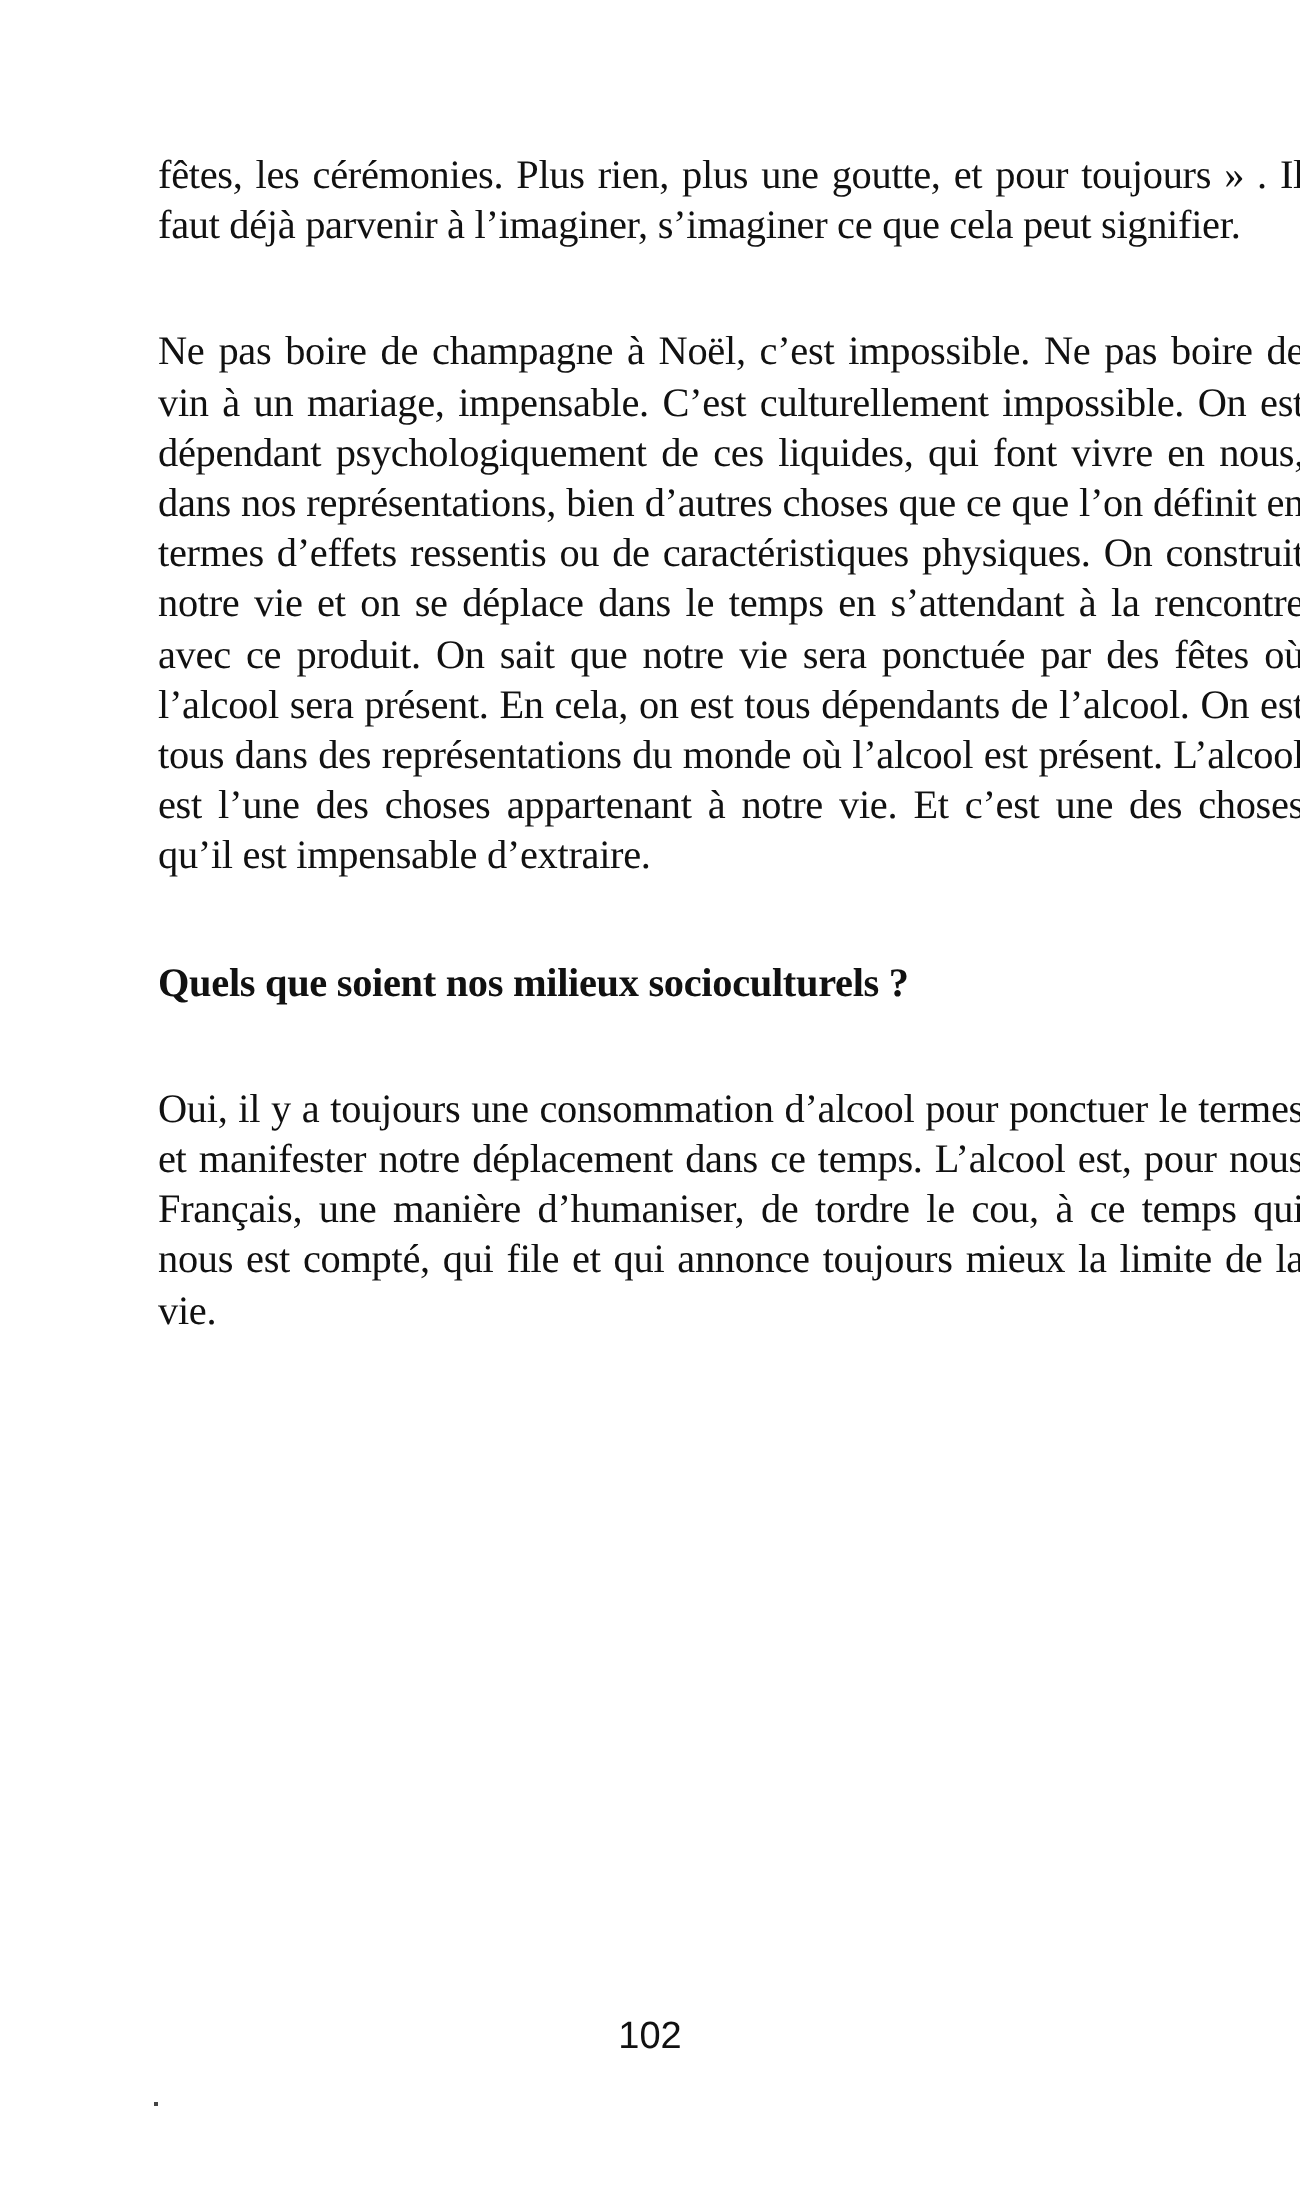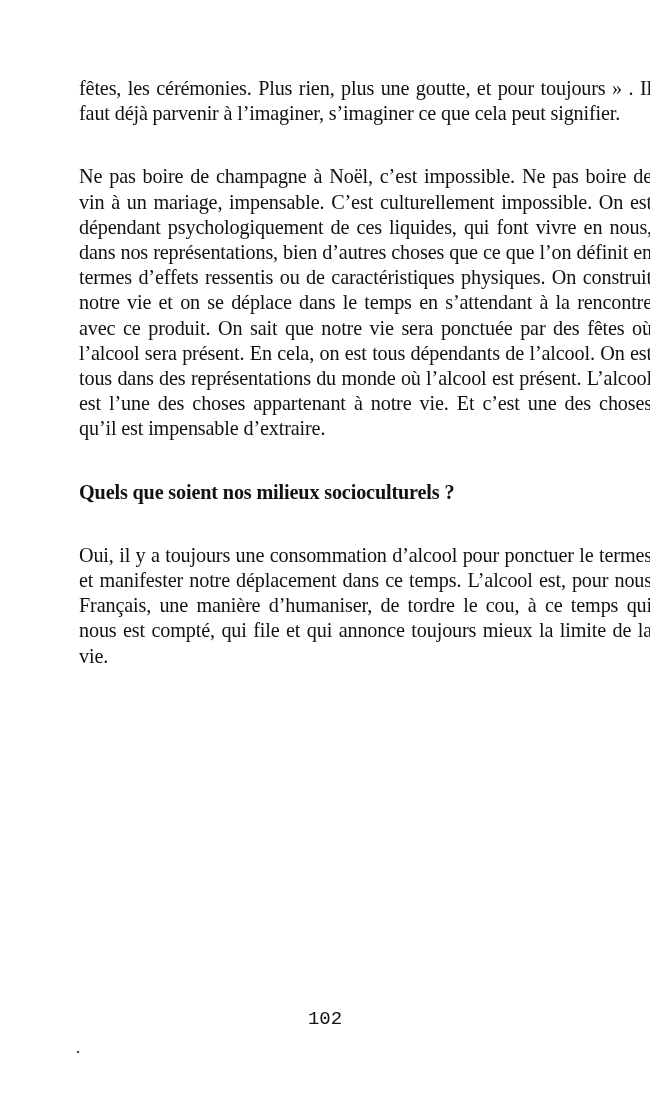--- a/index.html
+++ b/index.html
@@ -33,21 +33,21 @@
     .question {
       font-weight: bold;
     }
     .page-number {
       position: absolute;
       left: 0;
       width: 650px;
       top: 1008px;
       text-align: center;
       font-size: 19px;
-      font-family: Liberation Mono, monospace;
+      font-family: Liberation Sans, sans-serif;
     }
     .speck {
       position: absolute;
       left: 77px;
       top: 1051px;
       width: 2px;
       height: 2px;
       background: #444;
     }
   </style>

